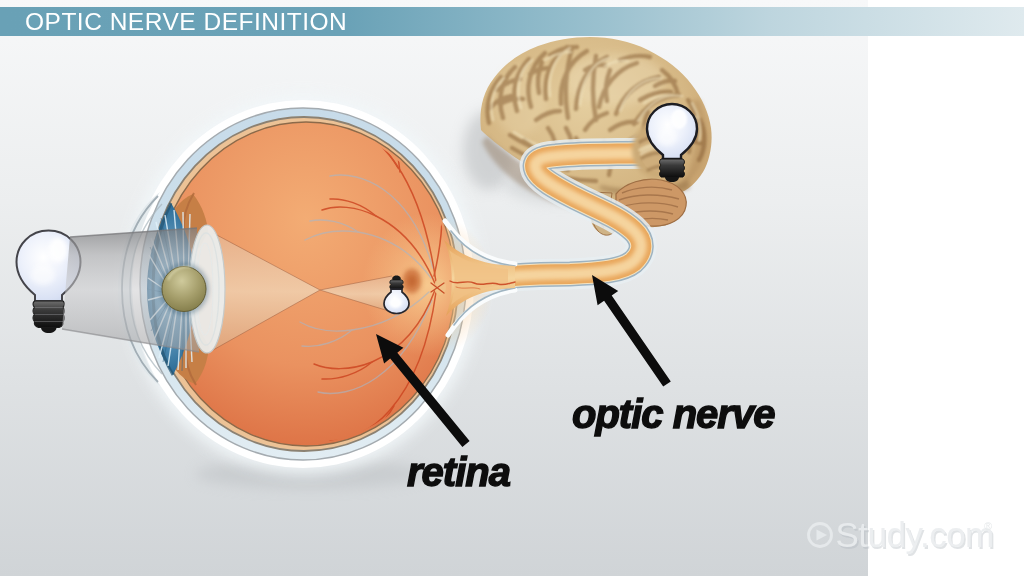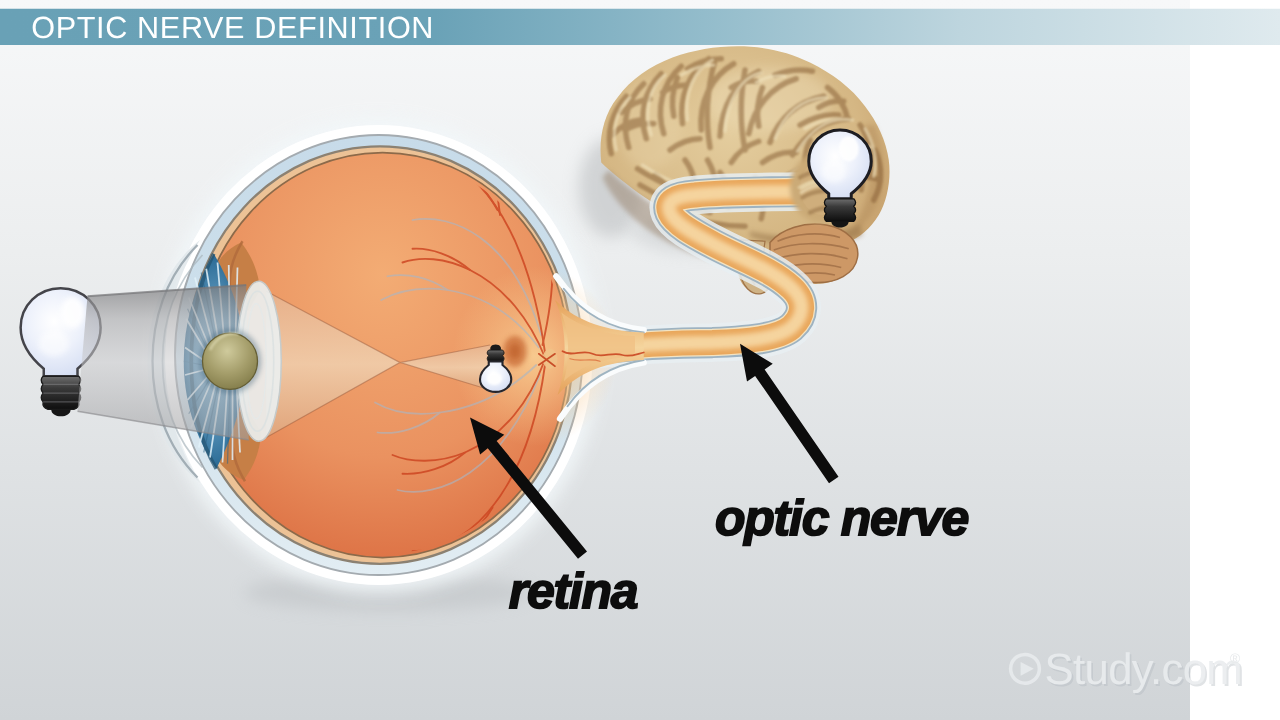--- a/index.html
+++ b/index.html
@@ -1,17 +1,17 @@
 <!DOCTYPE html>
 <html><head>
 <meta charset="utf-8">
 <style>
   html,body{margin:0;padding:0;}
   body{width:1024px;height:576px;overflow:hidden;font-family:"Liberation Sans",sans-serif;}
-  #stage{position:relative;width:952px;height:576px;background:linear-gradient(180deg,#f7f8f9 0%,#eceeef 35%,#dfe2e4 65%,#d0d4d7 100%);}
+  #stage{position:relative;width:868px;height:576px;background:linear-gradient(180deg,#f7f8f9 0%,#eceeef 35%,#dfe2e4 65%,#d0d4d7 100%);}
 </style>
 </head>
 <body>
 <div id="stage">
 <svg width="1024" height="576" viewBox="0 0 1024 576" style="position:absolute;left:0;top:0;">
 <defs>
   <linearGradient id="barGrad" x1="0" y1="0" x2="1" y2="0">
     <stop offset="0" stop-color="#69a1b6"></stop>
     <stop offset="0.34" stop-color="#6aa2b7"></stop>
     <stop offset="0.55" stop-color="#93bccb"></stop>

